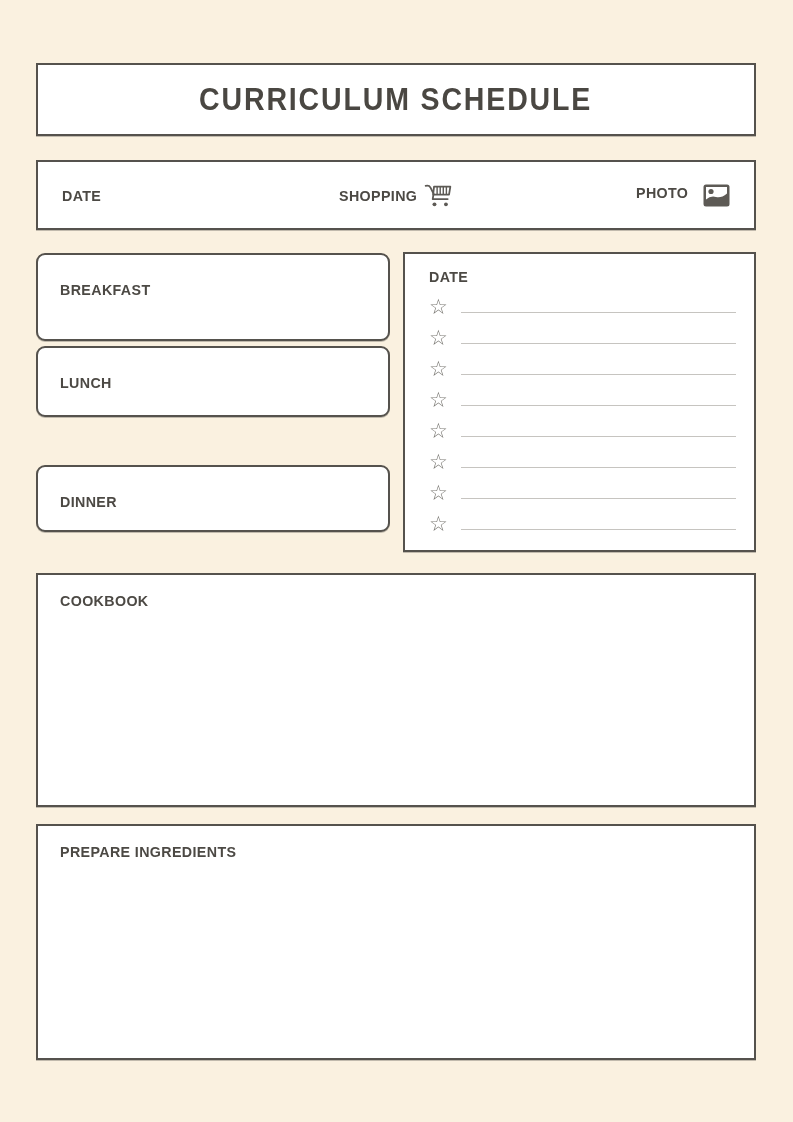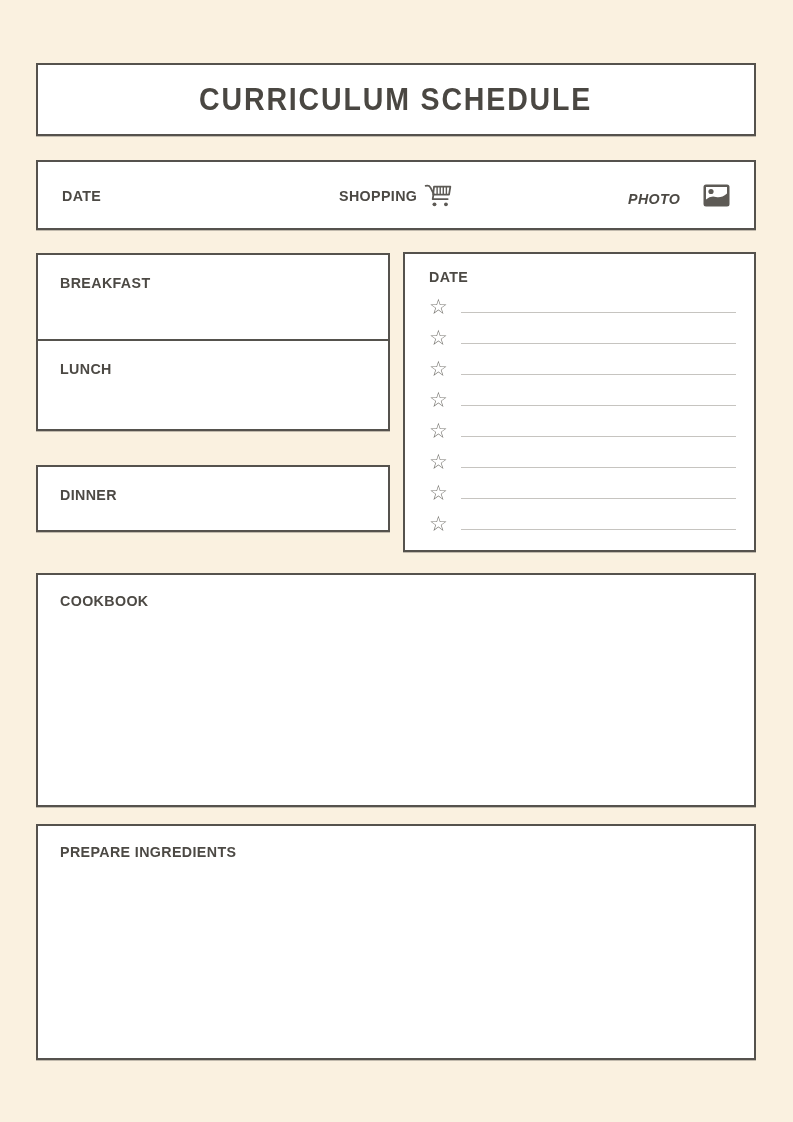--- a/index.html
+++ b/index.html
@@ -42,26 +42,26 @@
     white-space: nowrap;
   }
   
   .info-bar {
     left: 36px; top: 160px; width: 720px; height: 70px;
     display: flex; align-items: center;
     padding: 0 24px;
   }
   .info-left  { flex: 1; display: flex; justify-content: flex-start; }
   .info-center{ flex: 0 0 auto; display: flex; align-items: center; gap: 2px; }
-  .info-right { flex: 1; display: flex; justify-content: flex-end; align-items: flex-end; gap: 20px; font-style: italic; }
+  .info-right { flex: 1; display: flex; justify-content: flex-end; align-items: flex-start; gap: 12px; }
   .icon-svg { display: block; }
   
-  .meal-box { left: 36px; width: 354px; padding: 19px 22px; }
+  .meal-box { left: 36px; width: 354px; padding: 26px 22px; border-radius: 9px; }
   .breakfast-box { top: 253px; height: 88px; }
-  .lunch-box     { top: 339px; height: 92px; }
+  .lunch-box     { top: 346px; height: 71px; }
   .dinner-box    { top: 465px; height: 67px; }
   
   .date-box {
     left: 403px; top: 252px; width: 353px; height: 300px;
     padding: 14px 18px 0 24px;
   }
   .date-box .section-label { margin-bottom: 2px; }
   .star-row {
     display: flex;
     align-items: flex-end;

